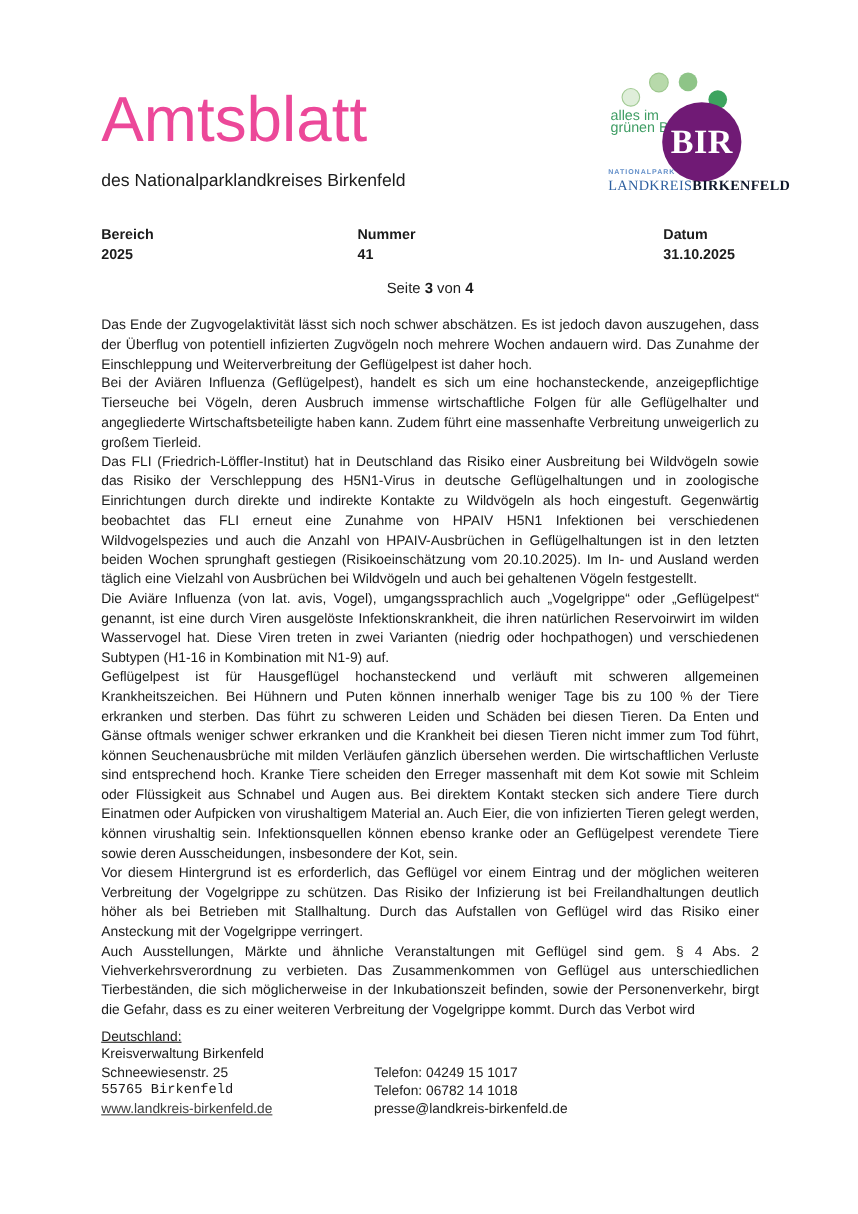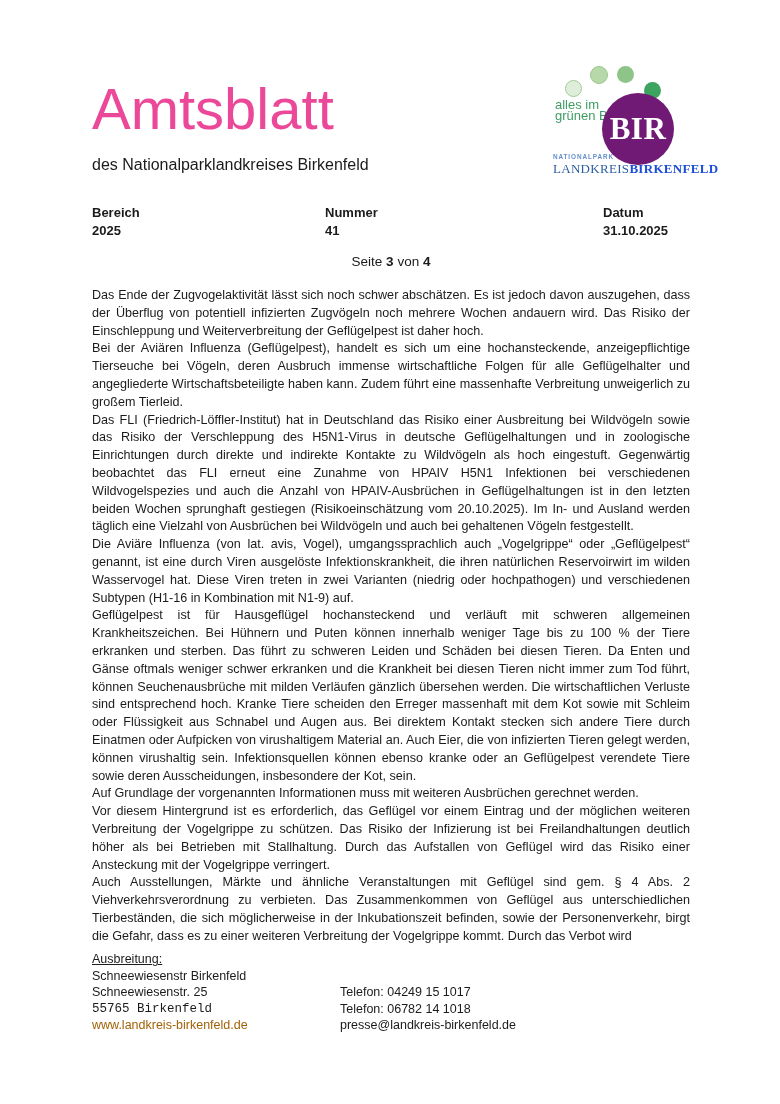--- a/index.html
+++ b/index.html
@@ -20,40 +20,40 @@
   .body-text p{margin:0;font-size:12.6px;line-height:17.8px;text-align:justify;}
   .footer{display:grid;grid-template-columns:248px 1fr;margin-top:6px;font-size:12.5px;line-height:16.5px;}
   .footer .r1{grid-row:1;grid-column:1;text-decoration:underline;}
   .footer .r2{grid-row:2;grid-column:1;}
   .footer .r3a{grid-row:3;grid-column:1;}
   .footer .r3b{grid-row:3;grid-column:2;}
   .footer .r4a{grid-row:4;grid-column:1;font-family:Liberation Mono, monospace;}
   .footer .r4b{grid-row:4;grid-column:2;}
   .footer .r5a{grid-row:5;grid-column:1;}
   .footer .r5b{grid-row:5;grid-column:2;}
-  a.weblink{color:#a16207;cursor:pointer;}
+  a.weblink{color:#404040;text-decoration:underline;cursor:pointer;}
   
   .logo{position:absolute;left:548px;top:62px;width:170px;height:122px;}
   .dot{position:absolute;border-radius:50%;}
   .dot.d1{left:17px;top:18px;width:15px;height:15px;background:#dfeeda;border:1px solid #a3cb95;}
   .dot.d2{left:42px;top:4px;width:16px;height:16px;background:#b7d9aa;border:1px solid #9cc78c;}
   .dot.d3{left:69px;top:4px;width:17px;height:17px;background:#8ec487;}
   .dot.d4{left:96px;top:20px;width:17px;height:17px;background:#3da45f;}
   .big-circle{
     position:absolute;left:54px;top:31px;width:72px;height:72px;border-radius:50%;
     background:#701a75;display:flex;align-items:center;justify-content:center;
   }
   .big-circle .bir{
     font-family:"Liberation Serif",serif;font-weight:bold;font-size:31px;color:#ffffff;letter-spacing:0.5px;
   }
   .tagline{position:absolute;left:7px;top:37px;font-size:13px;line-height:11px;color:#3f9d64;}
   .np-line{position:absolute;left:5px;top:91px;font-size:6.4px;letter-spacing:0.9px;color:#638fc9;font-weight:bold;}
   .lk-line{position:absolute;left:5px;top:99px;font-family:"Liberation Serif",serif;font-size:13px;letter-spacing:0.3px;white-space:nowrap;}
   .lk-line .lk{color:#2d5f9f;}
-  .lk-line .bf{color:#1d4ed8;font-weight:bold;}
+  .lk-line .bf{color:#0f172a;font-weight:bold;}
 </style>
 </head>
 <body>
 
 <div class="page">
 
   <div class="logo">
     <span class="dot d1"></span>
     <span class="dot d2"></span>
     <span class="dot d3"></span>
@@ -85,33 +85,32 @@
       </div>
       <div class="meta-col3">
         <div>Datum</div>
         <div>31.10.2025</div>
       </div>
     </div>
 
     <div class="page-indicator"><span>Seite</span> <span class="b">3</span> <span>von</span> <span class="b">4</span></div>
 
     <div class="body-text">
-      <p>Das Ende der Zugvogelaktivität lässt sich noch schwer abschätzen. Es ist jedoch davon auszugehen, dass der Überflug von potentiell infizierten Zugvögeln noch mehrere Wochen andauern wird. Das Risiko der Einschleppung und Weiterverbreitung der Geflügelpest ist daher hoch.</p>
+      <p>Das Ende der Zugvogelaktivität lässt sich noch schwer abschätzen. Es ist jedoch davon auszugehen, dass der Überflug von potentiell infizierten Zugvögeln noch mehrere Wochen andauern wird. Das Zunahme der Einschleppung und Weiterverbreitung der Geflügelpest ist daher hoch.</p>
       <p>Bei der Aviären Influenza (Geflügelpest), handelt es sich um eine hochansteckende, anzeigepflichtige Tierseuche bei Vögeln, deren Ausbruch immense wirtschaftliche Folgen für alle Geflügelhalter und angegliederte Wirtschaftsbeteiligte haben kann. Zudem führt eine massenhafte Verbreitung unweigerlich zu großem Tierleid.</p>
       <p>Das FLI (Friedrich-Löffler-Institut) hat in Deutschland das Risiko einer Ausbreitung bei Wildvögeln sowie das Risiko der Verschleppung des H5N1-Virus in deutsche Geflügelhaltungen und in zoologische Einrichtungen durch direkte und indirekte Kontakte zu Wildvögeln als hoch eingestuft. Gegenwärtig beobachtet das FLI erneut eine Zunahme von HPAIV H5N1 Infektionen bei verschiedenen Wildvogelspezies und auch die Anzahl von HPAIV-Ausbrüchen in Geflügelhaltungen ist in den letzten beiden Wochen sprunghaft gestiegen (Risikoeinschätzung vom 20.10.2025). Im In- und Ausland werden täglich eine Vielzahl von Ausbrüchen bei Wildvögeln und auch bei gehaltenen Vögeln festgestellt.</p>
       <p>Die Aviäre Influenza (von lat. avis, Vogel), umgangssprachlich auch „Vogelgrippe“ oder „Geflügelpest“ genannt, ist eine durch Viren ausgelöste Infektionskrankheit, die ihren natürlichen Reservoirwirt im wilden Wasservogel hat. Diese Viren treten in zwei Varianten (niedrig oder hochpathogen) und verschiedenen Subtypen (H1-16 in Kombination mit N1-9) auf.</p>
       <p>Geflügelpest ist für Hausgeflügel hochansteckend und verläuft mit schweren allgemeinen Krankheitszeichen. Bei Hühnern und Puten können innerhalb weniger Tage bis zu 100 % der Tiere erkranken und sterben. Das führt zu schweren Leiden und Schäden bei diesen Tieren. Da Enten und Gänse oftmals weniger schwer erkranken und die Krankheit bei diesen Tieren nicht immer zum Tod führt, können Seuchenausbrüche mit milden Verläufen gänzlich übersehen werden. Die wirtschaftlichen Verluste sind entsprechend hoch. Kranke Tiere scheiden den Erreger massenhaft mit dem Kot sowie mit Schleim oder Flüssigkeit aus Schnabel und Augen aus. Bei direktem Kontakt stecken sich andere Tiere durch Einatmen oder Aufpicken von virushaltigem Material an. Auch Eier, die von infizierten Tieren gelegt werden, können virushaltig sein. Infektionsquellen können ebenso kranke oder an Geflügelpest verendete Tiere sowie deren Ausscheidungen, insbesondere der Kot, sein.</p>
-      <p>Auf Grundlage der vorgenannten Informationen muss mit weiteren Ausbrüchen gerechnet werden.</p>
       <p>Vor diesem Hintergrund ist es erforderlich, das Geflügel vor einem Eintrag und der möglichen weiteren Verbreitung der Vogelgrippe zu schützen. Das Risiko der Infizierung ist bei Freilandhaltungen deutlich höher als bei Betrieben mit Stallhaltung. Durch das Aufstallen von Geflügel wird das Risiko einer Ansteckung mit der Vogelgrippe verringert.</p>
       <p>Auch Ausstellungen, Märkte und ähnliche Veranstaltungen mit Geflügel sind gem. § 4 Abs. 2 Viehverkehrsverordnung zu verbieten. Das Zusammenkommen von Geflügel aus unterschiedlichen Tierbeständen, die sich möglicherweise in der Inkubationszeit befinden, sowie der Personenverkehr, birgt die Gefahr, dass es zu einer weiteren Verbreitung der Vogelgrippe kommt. Durch das Verbot wird</p>
     </div>
 
     <div class="footer">
-      <div class="r1">Ausbreitung:</div>
-      <div class="r2">Schneewiesenstr Birkenfeld</div>
+      <div class="r1">Deutschland:</div>
+      <div class="r2">Kreisverwaltung Birkenfeld</div>
       <div class="r3a">Schneewiesenstr. 25</div>
       <div class="r3b">Telefon: 04249 15 1017</div>
       <div class="r4a">55765 Birkenfeld</div>
       <div class="r4b">Telefon: 06782 14 1018</div>
       <div class="r5a"><a class="weblink">www.landkreis-birkenfeld.de</a></div>
       <div class="r5b">presse@landkreis-birkenfeld.de</div>
     </div>
 
   </div>
 </div>

